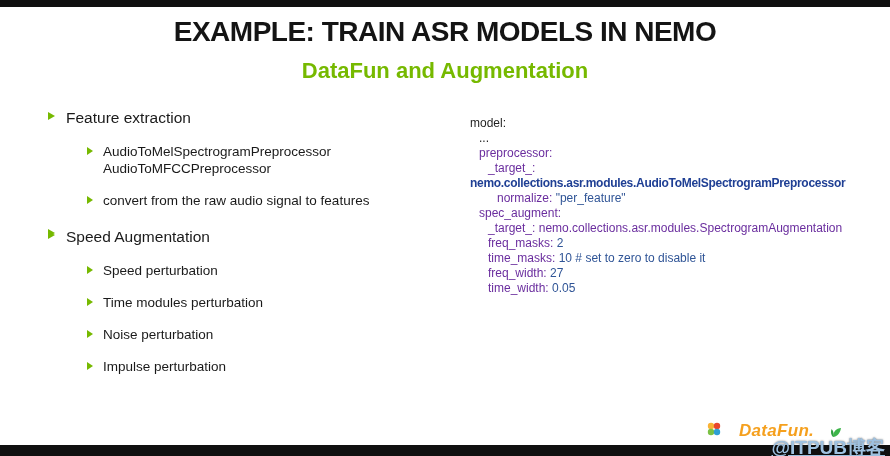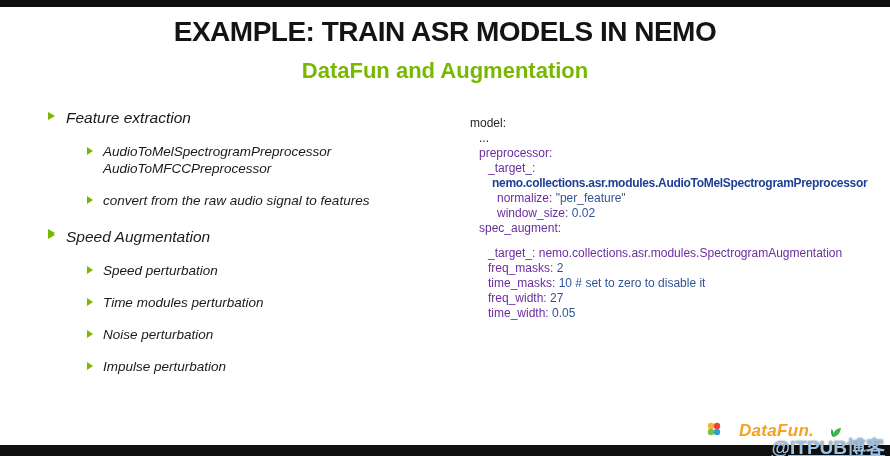--- a/index.html
+++ b/index.html
@@ -22,21 +22,21 @@
     color:#141414;
   }
   .subtitle {
     position:absolute; top:58px; left:0; width:100%;
     text-align:center; font-size:22px; font-weight:700;
     color:var(--accent-green,#76b900);
   }
   .bullets {
     position:absolute; left:48px; top:108px; width:410px; list-style:none;
   }
-  .bullet { position:relative; color:#1a1a1a; line-height:1.25;font-style:italic; }
+  .bullet { position:relative; color:#1a1a1a; line-height:1.25; }
   .bullet .marker {
     position:absolute; left:0; width:0; height:0;
     border-top:4.5px solid transparent; border-bottom:4.5px solid transparent;
     border-left:7px solid var(--accent-green,#76b900);
   }
   .bullet.level-1 { font-size:15.5px; margin-bottom:17px; padding-left:18px; }
   .bullet.level-1 .marker { top:4px; }
   .bullet.level-2 { font-size:13.5px; margin-left:39px; margin-bottom:15px; padding-left:16px; }
   .bullet.level-2 .marker {
     top:3px; border-left-width:6px;
@@ -45,21 +45,21 @@
   .btext { white-space:pre-line; display:inline-block; vertical-align:top; }
 
   .code {
     position:absolute; left:470px; top:116px; width:414px;
     font-size:12px; line-height:15px; white-space:nowrap;
   }
   .code-line { min-height:15px; }
   .seg-plain  { color:var(--code-plain,#1f1f1f); }
   .seg-key    { color:var(--code-key,#6a2d9e); }
   .seg-value  { color:var(--code-value,#2f5496); }
-  .seg-target { color:var(--code-target,#1f3f94); font-weight:bold; letter-spacing:-0.3px;margin-left:22px; }
+  .seg-target { color:var(--code-target,#1f3f94); font-weight:bold; letter-spacing:-0.3px; }
 
   .datafun {
     position:absolute; left:706px; top:421px;
     display:flex; align-items:center; gap:5px; z-index:3;
   }
   .datafun-text {
     font-size:17px; font-weight:bold; font-style:italic;
     color:var(--datafun-orange,#f5a01e); letter-spacing:0.3px;margin-left:12px;
   }
   .itpub-leaf { position:absolute; right:46px; bottom:13px; z-index:3; }
@@ -94,23 +94,22 @@
     <li class="bullet level-2"><span class="marker"></span><span class="btext">Impulse perturbation</span></li>
   </ul>
 
 <div class="code" id="code-block">
     <div class="code-line" style="padding-left: 0px;"><span class="seg-plain">model:</span></div>
     <div class="code-line" style="padding-left: 9px;"><span class="seg-plain">...</span></div>
     <div class="code-line" style="padding-left: 9px;"><span class="seg-key">preprocessor:</span></div>
     <div class="code-line" style="padding-left: 18px;"><span class="seg-key">_target_:</span></div>
     <div class="code-line" style="padding-left: 0px;"><span class="seg-target">nemo.collections.asr.modules.AudioToMelSpectrogramPreprocessor</span></div>
     <div class="code-line" style="padding-left: 27px;"><span class="seg-key">normalize: </span><span class="seg-value">"per_feature"</span></div>
-    <div class="code-line" style="padding-left: 27px;"><span class="seg-key">window_size: </span><span class="seg-value">0.02</span></div>
     <div class="code-line" style="padding-left: 9px;"><span class="seg-key">spec_augment:</span></div>
-    <div class="code-line" style="padding-left: 18px; margin-top: 10px;"><span class="seg-key">_target_: </span><span class="seg-key">nemo.collections.asr.modules.SpectrogramAugmentation</span></div>
+    <div class="code-line" style="padding-left: 18px;"><span class="seg-key">_target_: </span><span class="seg-key">nemo.collections.asr.modules.SpectrogramAugmentation</span></div>
     <div class="code-line" style="padding-left: 18px;"><span class="seg-key">freq_masks: </span><span class="seg-value">2</span></div>
     <div class="code-line" style="padding-left: 18px;"><span class="seg-key">time_masks: </span><span class="seg-value">10 # set to zero to disable it</span></div>
     <div class="code-line" style="padding-left: 18px;"><span class="seg-key">freq_width: </span><span class="seg-value">27</span></div>
     <div class="code-line" style="padding-left: 18px;"><span class="seg-key">time_width: </span><span class="seg-value">0.05</span></div>
   </div>
 
 <div class="datafun">
   <span>
     <svg width="16" height="16" viewBox="0 0 16 16">
       <circle cx="5" cy="5" r="3.2" fill="#f9b234"></circle>

